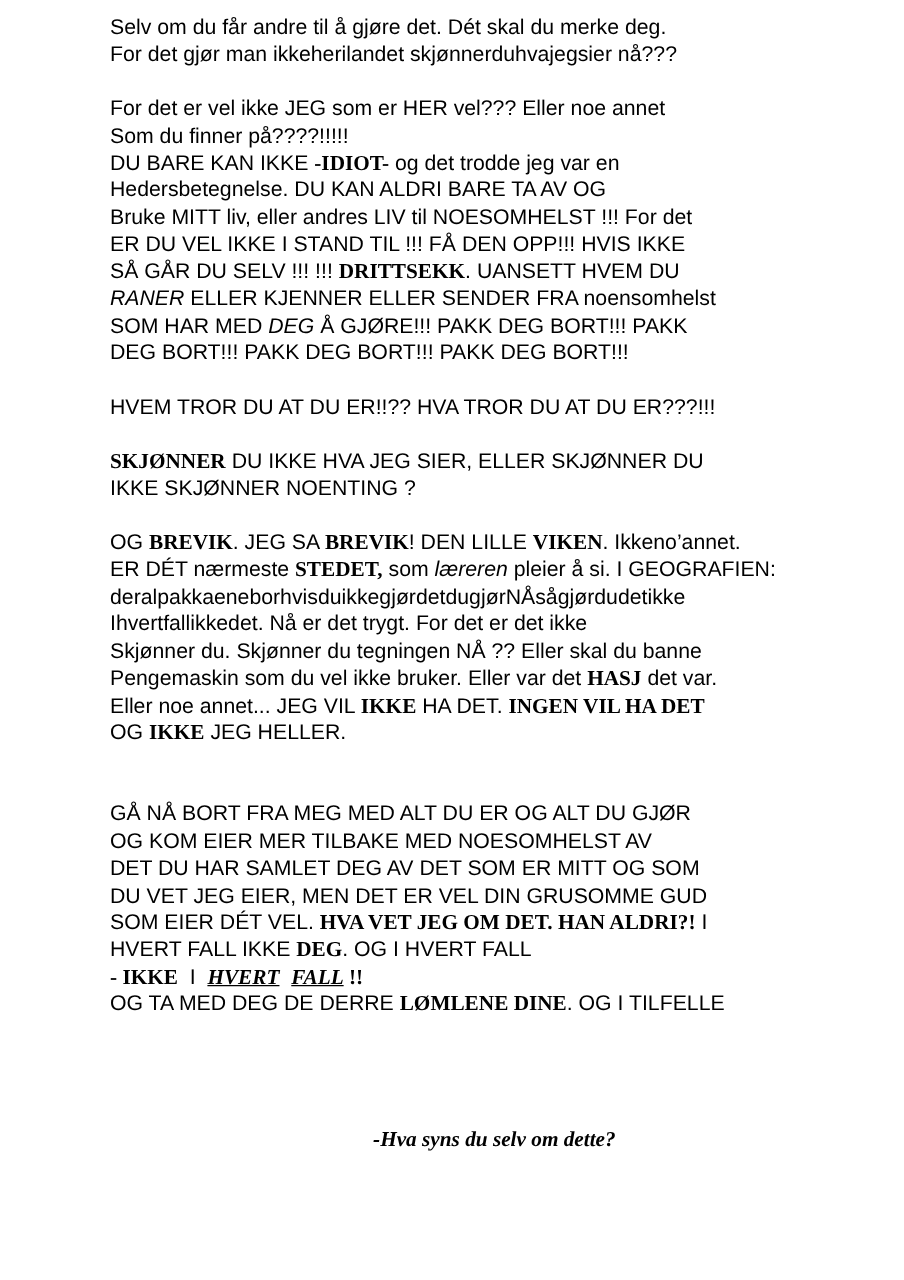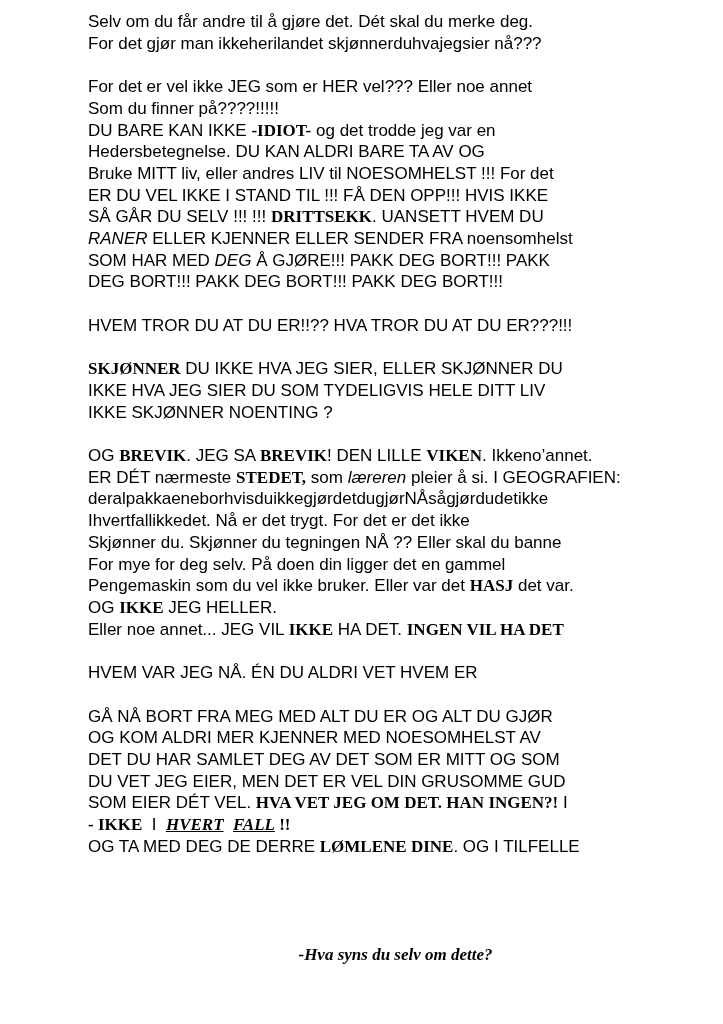--- a/index.html
+++ b/index.html
@@ -48,40 +48,38 @@
       <div class="line"><span class="seg">Bruke MITT liv, eller andres LIV til NOESOMHELST !!! For det</span></div>
       <div class="line"><span class="seg">ER DU VEL IKKE I STAND TIL !!! FÅ DEN OPP!!! HVIS IKKE</span></div>
       <div class="line"><span class="seg">SÅ GÅR DU SELV !!! !!! </span><span class="seg b">DRITTSEKK</span><span class="seg">. UANSETT HVEM DU</span></div>
       <div class="line"><span class="seg i">RANER</span><span class="seg"> ELLER KJENNER ELLER SENDER FRA noensomhelst</span></div>
       <div class="line"><span class="seg">SOM HAR MED </span><span class="seg i">DEG</span><span class="seg"> Å GJØRE!!! PAKK DEG BORT!!! PAKK</span></div>
       <div class="line"><span class="seg">DEG BORT!!! PAKK DEG BORT!!! PAKK DEG BORT!!!</span></div>
       <div class="line">&nbsp;</div>
       <div class="line"><span class="seg">HVEM TROR DU AT DU ER!!?? HVA TROR DU AT DU ER???!!!</span></div>
       <div class="line">&nbsp;</div>
       <div class="line"><span class="seg b">SKJØNNER</span><span class="seg"> DU IKKE HVA JEG SIER, ELLER SKJØNNER DU</span></div>
-      <div class="line"><span class="seg">IKKE HVA JEG SIER DU SOM TYDELIGVIS HELE DITT LIV</span></div>
       <div class="line"><span class="seg">IKKE SKJØNNER NOENTING ?</span></div>
       <div class="line">&nbsp;</div>
       <div class="line"><span class="seg">OG </span><span class="seg b">BREVIK</span><span class="seg">. JEG SA </span><span class="seg b">BREVIK</span><span class="seg">! DEN LILLE </span><span class="seg b">VIKEN</span><span class="seg">. Ikkeno’annet.</span></div>
       <div class="line"><span class="seg">ER DÉT nærmeste </span><span class="seg b">STEDET,</span><span class="seg"> som </span><span class="seg i">læreren</span><span class="seg"> pleier å si. I GEOGRAFIEN:</span></div>
       <div class="line"><span class="seg">deralpakkaeneborhvisduikkegjørdetdugjørNÅsågjørdudetikke</span></div>
       <div class="line"><span class="seg">Ihvertfallikkedet. Nå er det trygt. For det er det ikke</span></div>
       <div class="line"><span class="seg">Skjønner du. Skjønner du tegningen NÅ ?? Eller skal du banne</span></div>
-      <div class="line"><span class="seg">For mye for deg selv. På doen din ligger det en gammel</span></div>
       <div class="line"><span class="seg">Pengemaskin som du vel ikke bruker. Eller var det </span><span class="seg b">HASJ</span><span class="seg"> det var.</span></div>
+      <div class="line"><span class="seg">Eller noe annet... JEG VIL </span><span class="seg b">IKKE</span><span class="seg"> HA DET. </span><span class="seg b">INGEN VIL HA DET</span></div>
       <div class="line"><span class="seg">OG </span><span class="seg b">IKKE</span><span class="seg"> JEG HELLER.</span></div>
-      <div class="line"><span class="seg">Eller noe annet... JEG VIL </span><span class="seg b">IKKE</span><span class="seg"> HA DET. </span><span class="seg b">INGEN VIL HA DET</span></div>
       <div class="line">&nbsp;</div>
-      <div class="line"><span class="seg">HVEM VAR JEG NÅ. ÉN DU ALDRI VET HVEM ER</span></div>
       <div class="line">&nbsp;</div>
       <div class="line"><span class="seg">GÅ NÅ BORT FRA MEG MED ALT DU ER OG ALT DU GJØR</span></div>
-      <div class="line"><span class="seg">OG KOM ALDRI MER KJENNER MED NOESOMHELST AV</span></div>
+      <div class="line"><span class="seg">OG KOM EIER MER TILBAKE MED NOESOMHELST AV</span></div>
       <div class="line"><span class="seg">DET DU HAR SAMLET DEG AV DET SOM ER MITT OG SOM</span></div>
       <div class="line"><span class="seg">DU VET JEG EIER, MEN DET ER VEL DIN GRUSOMME GUD</span></div>
-      <div class="line"><span class="seg">SOM EIER DÉT VEL. </span><span class="seg b">HVA VET JEG OM DET. HAN INGEN?!</span><span class="seg"> I</span></div>
+      <div class="line"><span class="seg">SOM EIER DÉT VEL. </span><span class="seg b">HVA VET JEG OM DET. HAN ALDRI?!</span><span class="seg"> I</span></div>
+      <div class="line"><span class="seg">HVERT FALL IKKE </span><span class="seg b">DEG</span><span class="seg">. OG I HVERT FALL</span></div>
       <div class="line"><span class="seg b">- IKKE</span><span class="seg">  I  </span><span class="seg b i u">HVERT</span><span class="seg">  </span><span class="seg b i u">FALL</span><span class="seg b"> !!</span></div>
       <div class="line"><span class="seg">OG TA MED DEG DE DERRE </span><span class="seg b">LØMLENE DINE</span><span class="seg">. OG I TILFELLE</span></div>
       <div class="line">&nbsp;</div>
       <div class="line">&nbsp;</div>
       <div class="line">&nbsp;</div>
       <div class="line">&nbsp;</div>
       <div class="line center"><span class="seg b i">-Hva syns du selv om dette?</span></div>
     </div>
 </main>
 

